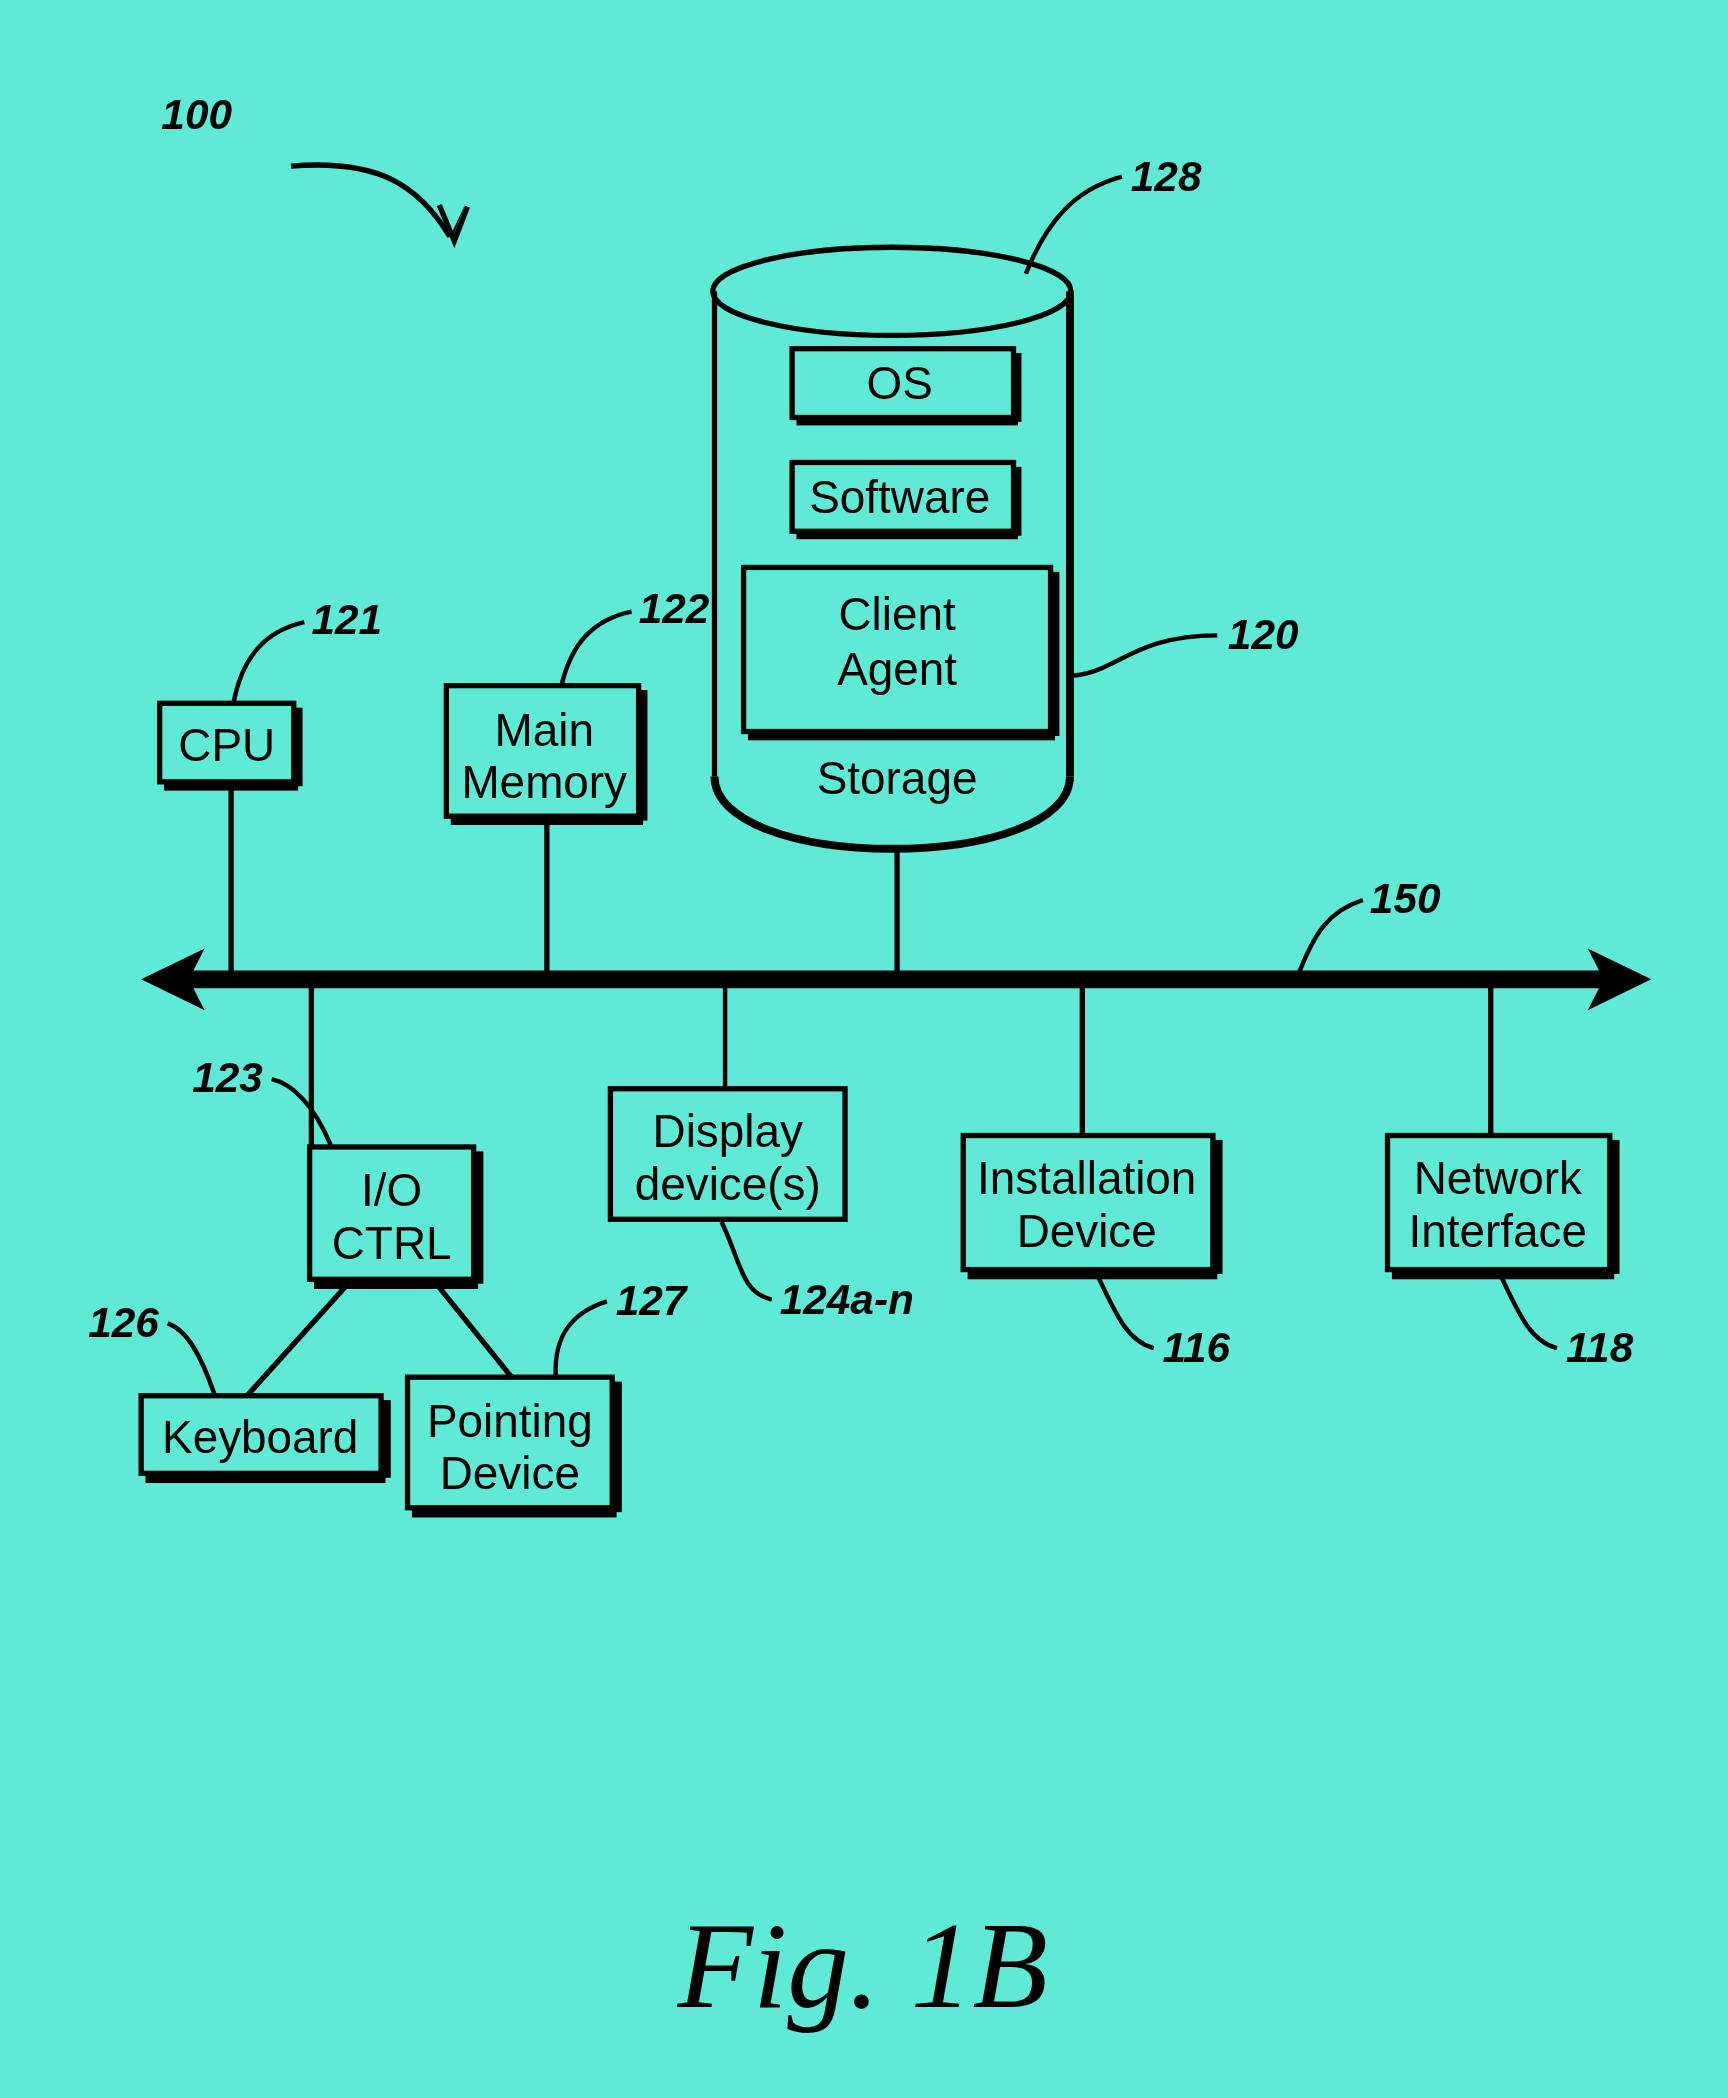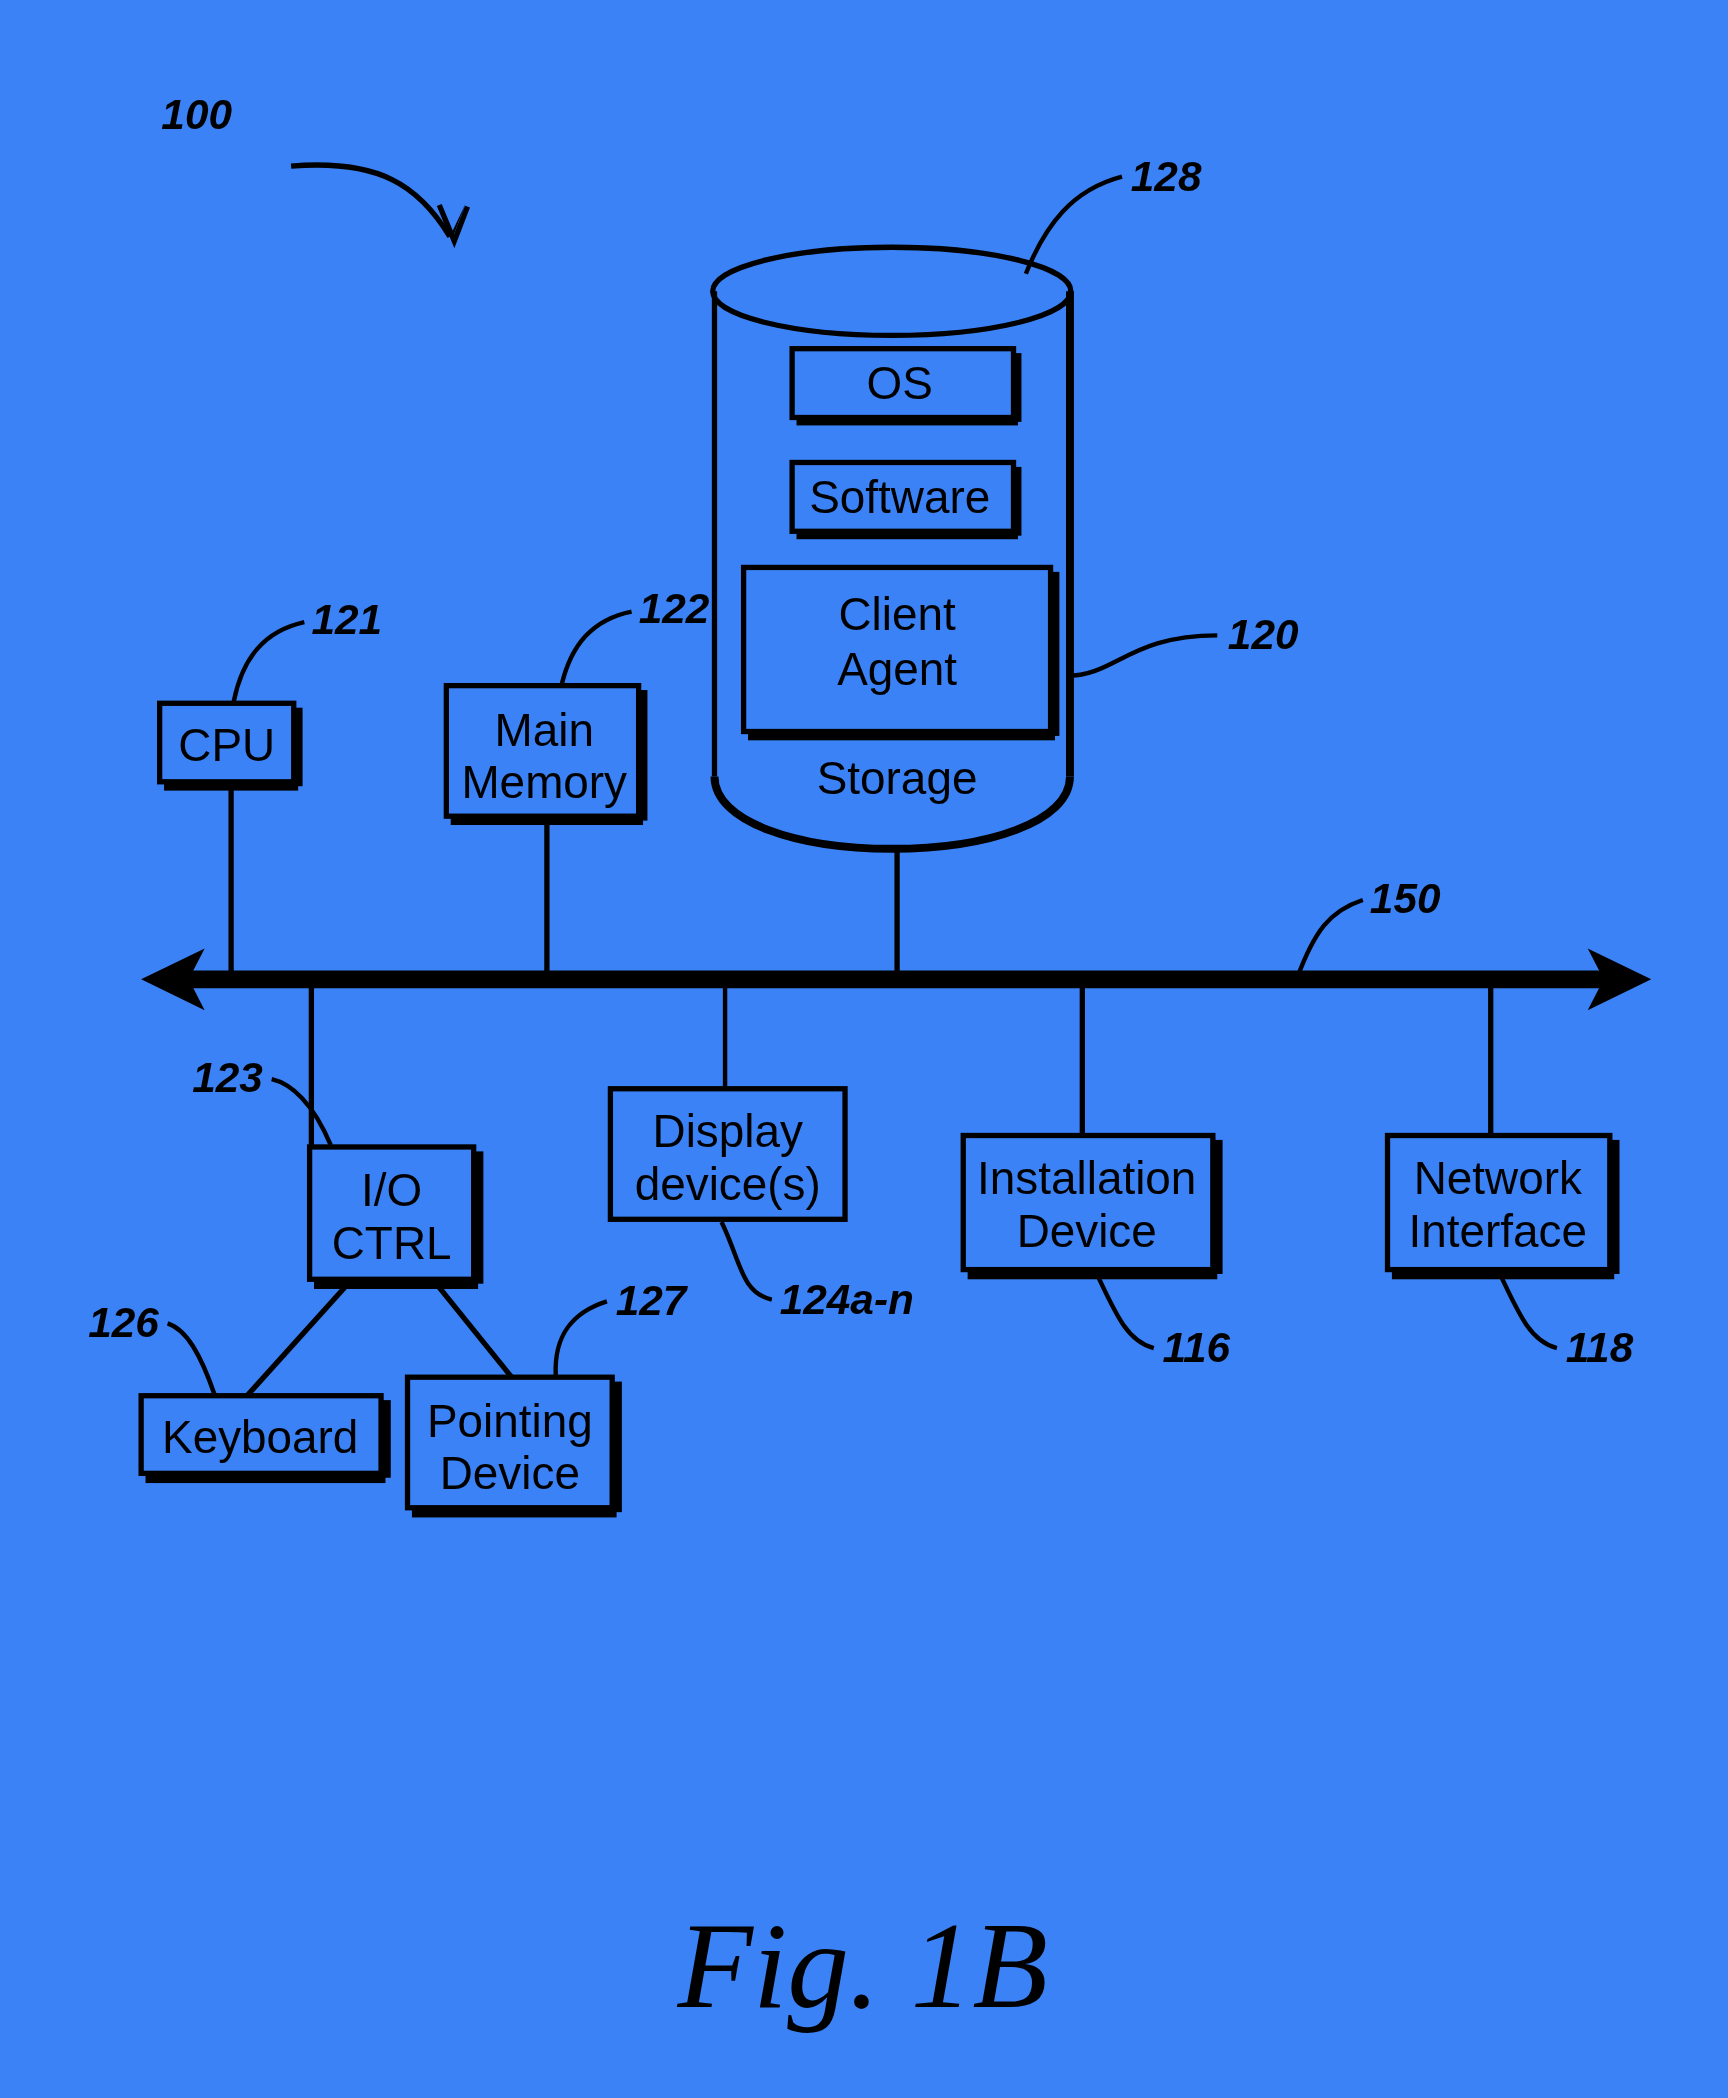--- a/index.html
+++ b/index.html
@@ -9,21 +9,21 @@
     background: #ffffff;
   }
   body {
     font-family: "Liberation Sans", sans-serif;
     color: #000000;
   }
   #page {
     position: relative;
     width: 1728px;
     height: 2099px;
-    background: #3b82f6;
+    background: #5eead4;
     overflow: hidden;
   }
   #figure-svg {
     position: absolute;
     left: 0;
     top: 0;
     width: 1728px;
     height: 2099px;
   }
   .ref-num {

